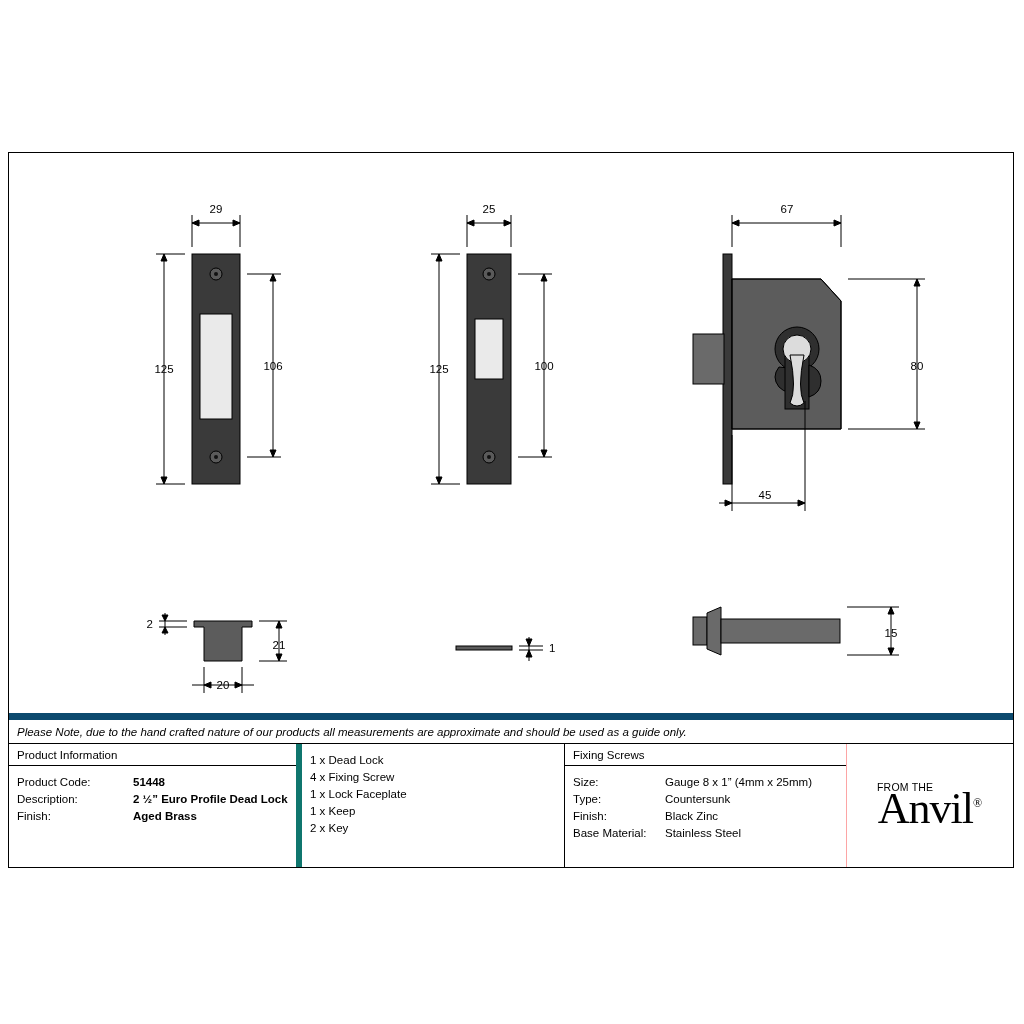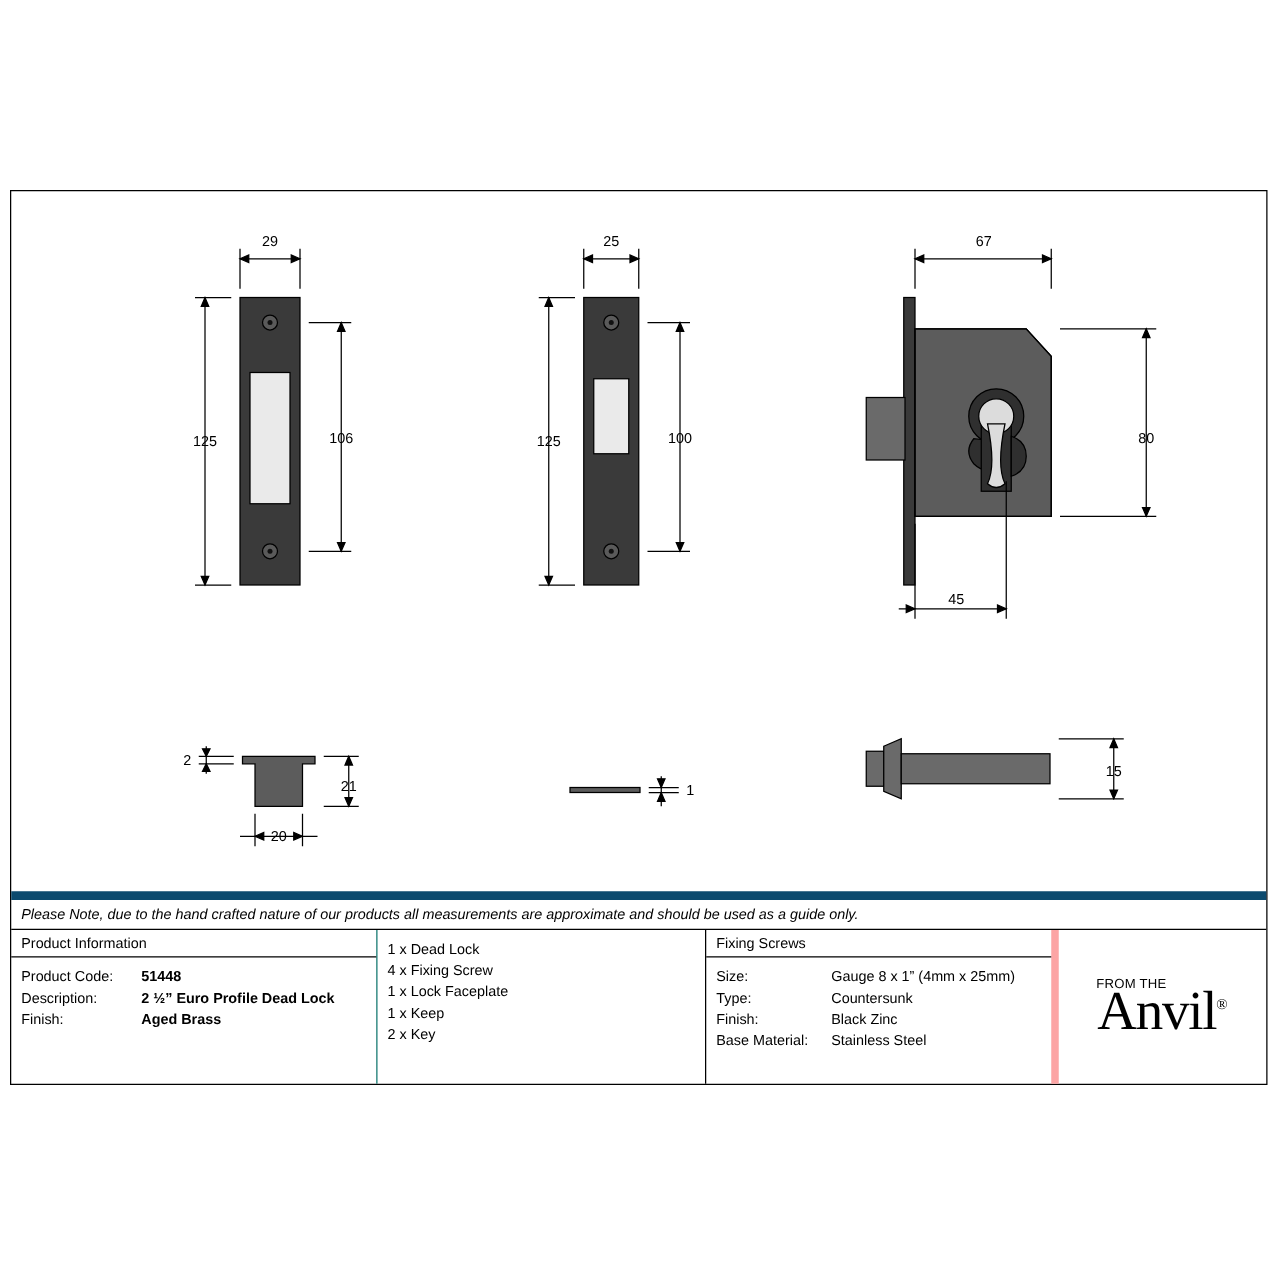--- a/index.html
+++ b/index.html
@@ -1,31 +1,31 @@
 <!DOCTYPE html>
 <html><head>
 <meta charset="utf-8">
 <style>
   html,body{margin:0;padding:0;background:#ffffff;}
   body{width:1024px;height:1024px;font-family:"Liberation Sans",sans-serif;color:#000;}
   .sheet{position:absolute;left:8px;top:152px;width:1006px;height:716px;border:1px solid #000;box-sizing:border-box;}
-  .drawing{position:absolute;left:0;top:0;width:1004px;height:560px;}
+  .drawing{position:absolute;left:0;top:16px;width:1004px;height:560px;}
   .note{position:absolute;left:0;top:560px;width:1004px;height:30px;border-top:7px solid #0c4a6e;box-sizing:border-box;font-size:11.5px;display:flex;align-items:center;padding-left:8px;font-style:italic;}
   .tables{position:absolute;left:0;top:590px;width:1004px;height:124px;border-top:1px solid #000;box-sizing:border-box;display:flex;}
   .col{box-sizing:border-box;height:100%;position:relative;}
-  .col.c1{width:293px;border-right:1px solid #0f766e;}
+  .col.c1{width:293px;border-right:6px solid #0f766e;}
   .col.c2{width:263px;border-right:1px solid #000;}
-  .col.c3{width:282px;border-right:6px solid #fca5a5;}
+  .col.c3{width:282px;border-right:1px solid #fca5a5;}
   .col.c4{width:165px;text-align:center;}
   .colhead{height:22px;border-bottom:1px solid #000;box-sizing:border-box;font-size:11.5px;display:flex;align-items:center;padding-left:8px;}
   .colbody{padding:8px 8px 0 8px;font-size:11.5px;}
   .row{display:flex;line-height:17px;}
   .k{width:96px;flex:none;}
   .k2{width:92px;flex:none;}
-  .v{font-weight:bold;}
+  .v{font-weight:bold;margin-left:20px;}
   .packline{line-height:17px;}
   .logo{position:absolute;left:0;top:0;width:100%;height:100%;display:flex;flex-direction:column;align-items:center;justify-content:center;}
   .logo-top{font-size:10.5px;letter-spacing:.2px;align-self:flex-start;margin-left:30px;margin-bottom:-6px;}
   .logo-main{font-family:"Liberation Serif",serif;font-weight:normal;font-size:44px;letter-spacing:-1px;line-height:1;}
   .logo-main sup{font-size:12px;vertical-align:super;}
   svg text{font-family:"Liberation Sans",sans-serif;font-size:11.5px;fill:#000;}
 </style>
 </head>
 <body>
 

